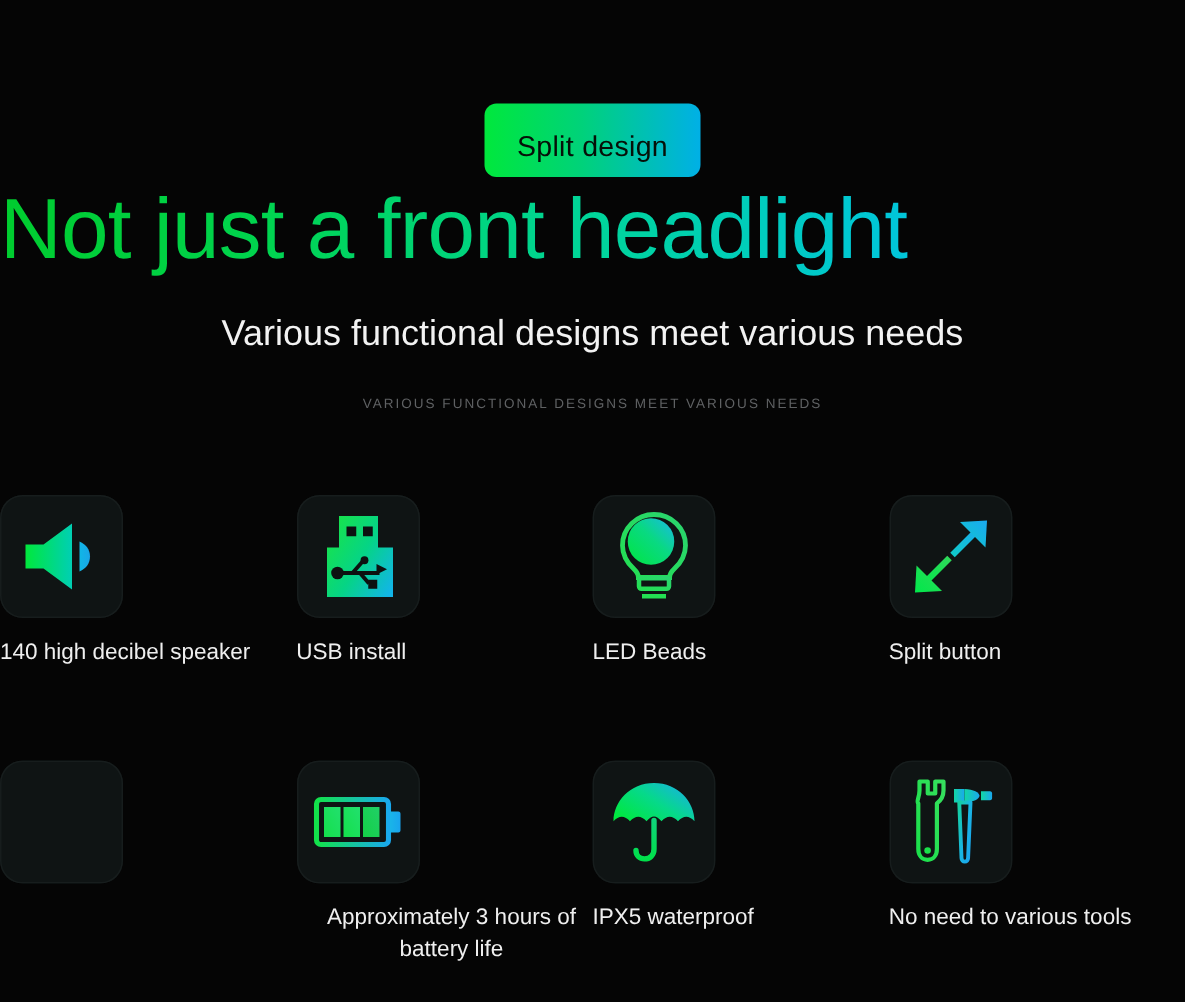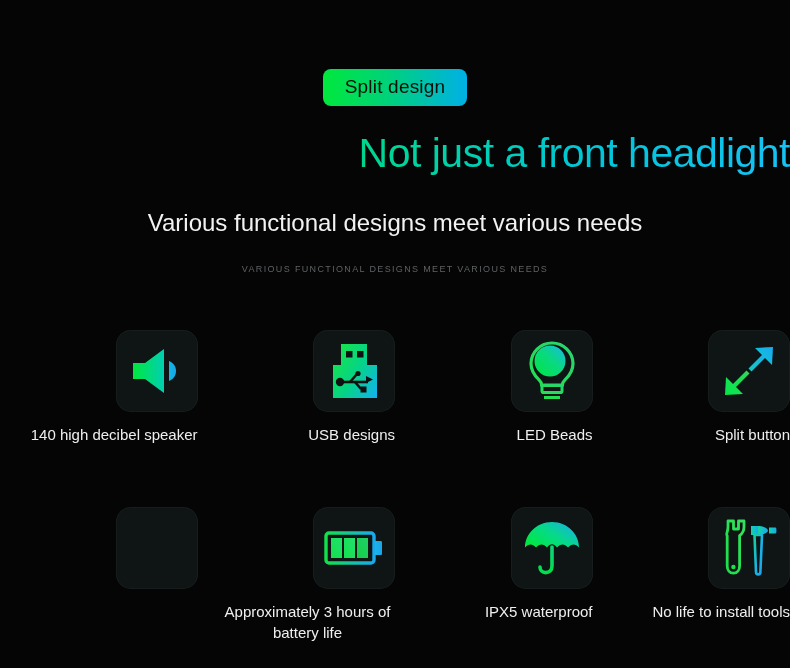--- a/index.html
+++ b/index.html
@@ -24,37 +24,37 @@
   
   .badge-row {
     position: absolute;
     top: 69px;
     left: 0;
     width: 790px;
     text-align: center;
   }
   .badge {
     display: inline-block;
-    padding: 7px 22px 8px 22px;
+    padding: 19px 22px 8px 22px;
     border-radius: 8px;
     background: linear-gradient(90deg, #00e83c 0%, #00d27a 45%, #00b0e6 100%);
     color: #061008;
     font-size: 19px;
     line-height: 22px;
     letter-spacing: 0.2px;
     font-weight: 400;
   }
 
   .headline {
     position: absolute;
     top: 118px;
     left: 0;
     width: 790px;
-    text-align: right;
-    font-size: 41px;
+    text-align: left;
+    font-size: 57px;
     line-height: 70px;
     letter-spacing: -0.5px;
     font-weight: 400;
     background: linear-gradient(90deg, #00cc2e 0%, #00d44e 22%, #00d59a 50%, #00c6d8 75%, #16c2f4 100%);
     -webkit-background-clip: text;
     background-clip: text;
     color: transparent;
     -webkit-text-fill-color: transparent;
     white-space: nowrap;
   }
@@ -96,21 +96,21 @@
     display: flex;
     width: 790px;
   }
   .row.second { margin-top: 62px; }
 
   .cell {
     flex: 0 0 197.5px;
     width: 197.5px;
     display: flex;
     flex-direction: column;
-    align-items: flex-end;
+    align-items: flex-start;
   }
 
   .tile {
     width: 82px;
     height: 82px;
     border-radius: 15px;
     background: #0f1414;
     box-shadow: inset 0 0 0 1px #171d1d;
     display: flex;
     align-items: center;
@@ -186,21 +186,21 @@
               <line x1="13" y1="39" x2="40" y2="39"></line>
               <circle cx="12" cy="39" r="4.2" stroke="none"></circle>
               <line x1="22" y1="39" x2="29" y2="31"></line>
               <circle cx="30" cy="30.5" r="2.6" stroke="none"></circle>
               <line x1="27" y1="39" x2="33" y2="46"></line>
               <rect x="32.5" y="43.5" width="6" height="6" stroke="none"></rect>
               <polygon points="38,33 45,36.5 38,40" stroke="none"></polygon>
             </g>
           </svg>
         </div>
-        <div class="caption">USB designs</div>
+        <div class="caption">USB install</div>
       </div>
 
       <div class="cell">
         <div class="tile">
           <svg width="50" height="60" viewBox="0 0 50 60">
             <defs>
               <linearGradient id="gBulbFill" x1="0" y1="1" x2="1" y2="0">
                 <stop offset="0" stop-color="#00e63f"></stop>
                 <stop offset="0.55" stop-color="#09d982"></stop>
                 <stop offset="1" stop-color="#19b9e8"></stop>
@@ -335,18 +335,18 @@
 
             <path d="M8 9 L8 3 L13.5 3 L13.5 11 L18.5 11 L18.5 3 L24 3 L24 9 C24 13.6 21.2 16.4 19.6 17.6 L19.6 48 C19.6 52.2 17.2 55.2 13.4 55.2 C9.6 55.2 7.2 52.2 7.2 48 L7.2 17.6 C5.6 16.4 8 13.6 8 9 Z" fill="none" stroke="url(#gWr)" stroke-width="2.8" stroke-linejoin="round"></path>
             <circle cx="13.4" cy="49" r="2.2" fill="#1ae04a"></circle>
 
             <path d="M31 8 L38 8 L38 17 L31 17 Z" fill="url(#gHmHead)"></path>
             <path d="M38 8 C44 8 48 10.6 48 12.5 C48 14.4 44 17 38 17 Z" fill="url(#gHmHead)"></path>
             <path d="M49 9.5 L55 9.5 C56 9.5 56.4 10.2 56.4 11 L56.4 14 C56.4 14.8 56 15.5 55 15.5 L49 15.5 Z" fill="url(#gHmHead)"></path>
             <path d="M34.5 17 L42 17 L40.4 54 C40.4 55.4 39.4 56.4 38.2 56.4 C37 56.4 36 55.4 36 54 Z" fill="none" stroke="url(#gHm)" stroke-width="2.6" stroke-linejoin="round"></path>
           </svg>
         </div>
-        <div class="caption">No life to install tools</div>
+        <div class="caption">No need to various tools</div>
       </div>
     </div>
 
   </div>
 </div>
 
 </body></html>

